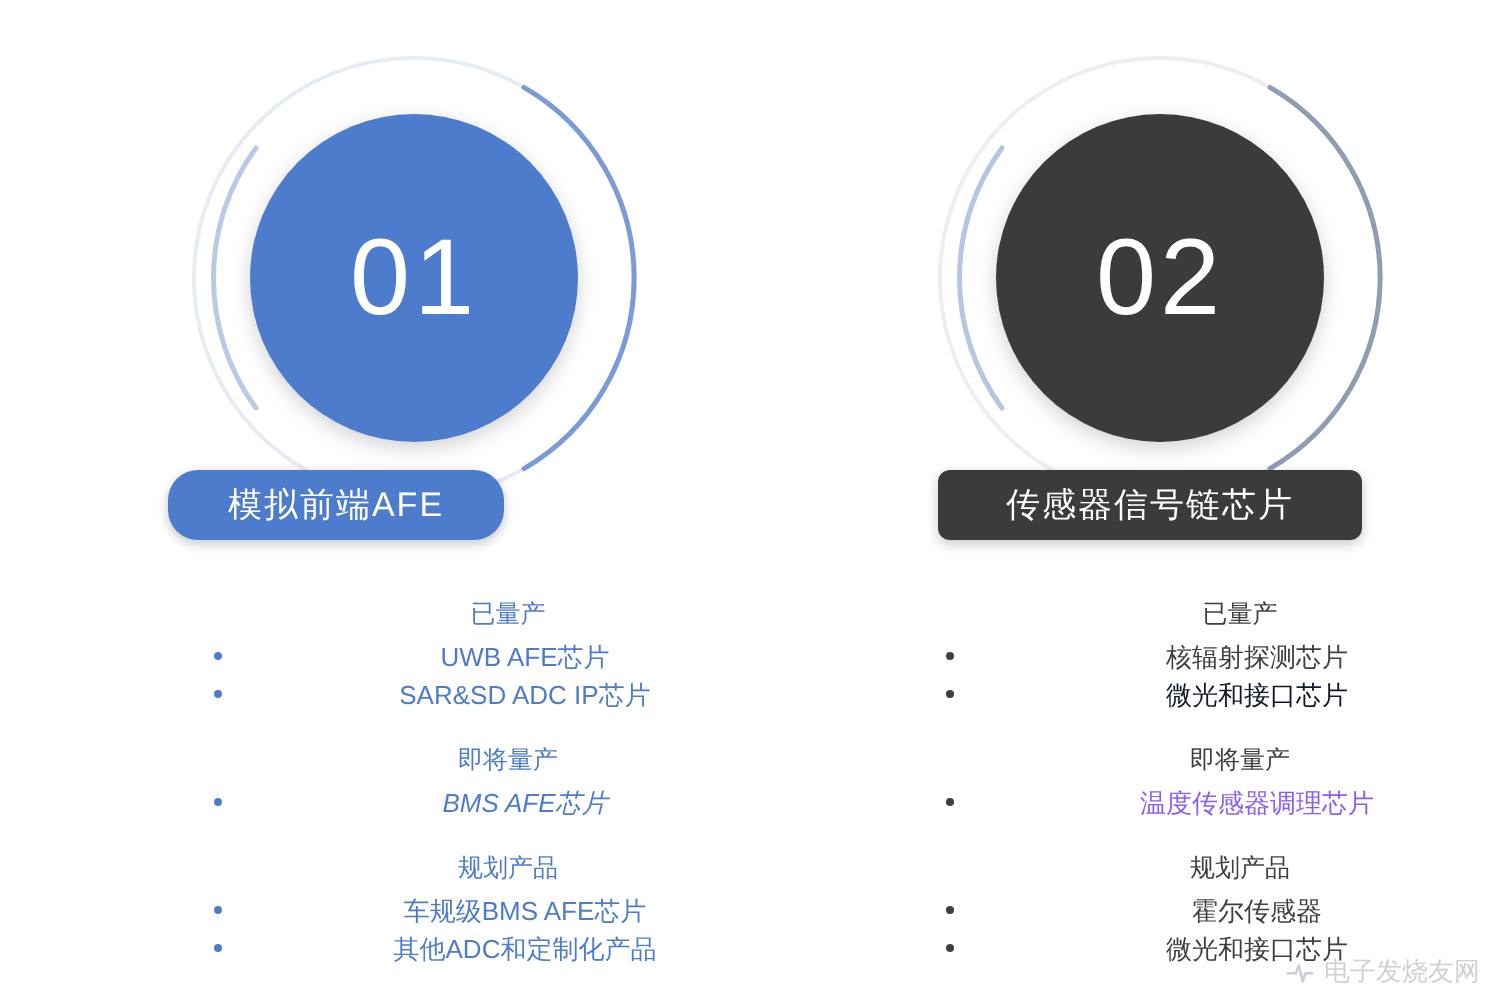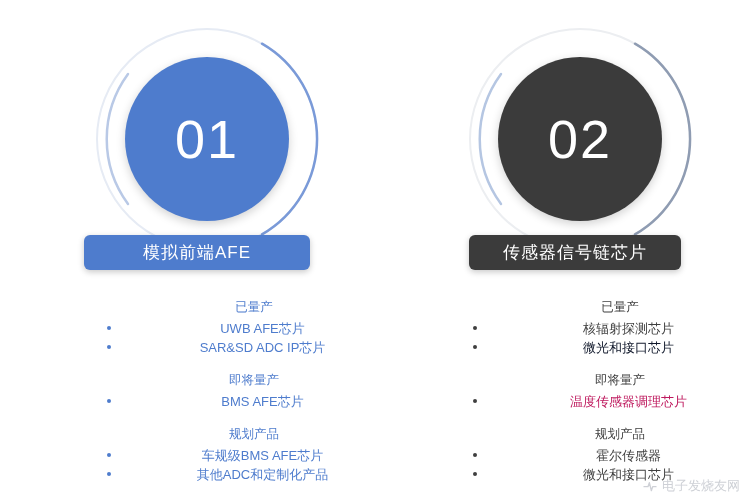--- a/index.html
+++ b/index.html
@@ -73,21 +73,22 @@
     display: flex;
     align-items: center;
     justify-content: center;
     color: #ffffff;
     font-size: 17px;
     letter-spacing: 1px;
     box-shadow: 0 2px 6px rgba(0,0,0,0.22);
   }
   .pill-left {
     left: 84px;
-    width: 226px;
+    width: 168px;
+    border-radius: 15px;
   }
   .pill-right {
     left: 96px;
     width: 212px;
     text-align: center;
   }
 
   
   .text-block {
     position: absolute;
@@ -170,21 +171,21 @@
       <div class="group">
         <div class="group-title" style="color:#4e7ccd;">已量产</div>
         <ul class="bullets">
           <li><span class="dot" style="background:#4e7ccd;"></span><span style="color:#4e7ccd;">UWB AFE芯片</span></li>
           <li><span class="dot" style="background:#4e7ccd;"></span><span style="color:#4e7ccd;">SAR&amp;SD ADC IP芯片</span></li>
         </ul>
       </div>
       <div class="group">
         <div class="group-title" style="color:#4e7ccd;">即将量产</div>
         <ul class="bullets">
-          <li><span class="dot" style="background:#4e7ccd;"></span><span style="color:#4e7ccd;">BMS AFE芯片</span></li>
+          <li><span class="dot" style="background:#4e7ccd;"></span><span style="color:#4e7ccd;font-style:italic;">BMS AFE芯片</span></li>
         </ul>
       </div>
       <div class="group">
         <div class="group-title" style="color:#4e7ccd;">规划产品</div>
         <ul class="bullets">
           <li><span class="dot" style="background:#4e7ccd;"></span><span style="color:#4e7ccd;">车规级BMS AFE芯片</span></li>
           <li><span class="dot" style="background:#4e7ccd;"></span><span style="color:#4e7ccd;">其他ADC和定制化产品</span></li>
         </ul>
       </div>
     </div>
@@ -211,21 +212,21 @@
       <div class="group">
         <div class="group-title" style="color:#3f3f3f;">已量产</div>
         <ul class="bullets">
           <li><span class="dot" style="background:#3f3f3f;"></span><span style="color:#3f3f3f;">核辐射探测芯片</span></li>
           <li><span class="dot" style="background:#3f3f3f;"></span><span style="color:#0f172a;">微光和接口芯片</span></li>
         </ul>
       </div>
       <div class="group">
         <div class="group-title" style="color:#3f3f3f;">即将量产</div>
         <ul class="bullets">
-          <li><span class="dot" style="background:#3f3f3f;"></span><span style="color:#be185d;">温度传感器调理芯片</span></li>
+          <li><span class="dot" style="background:#3f3f3f;"></span><span style="color:#8b5cf6;">温度传感器调理芯片</span></li>
         </ul>
       </div>
       <div class="group">
         <div class="group-title" style="color:#3f3f3f;">规划产品</div>
         <ul class="bullets">
           <li><span class="dot" style="background:#3f3f3f;"></span><span style="color:#3f3f3f;">霍尔传感器</span></li>
           <li><span class="dot" style="background:#3f3f3f;"></span><span style="color:#3f3f3f;">微光和接口芯片</span></li>
         </ul>
       </div>
     </div>

